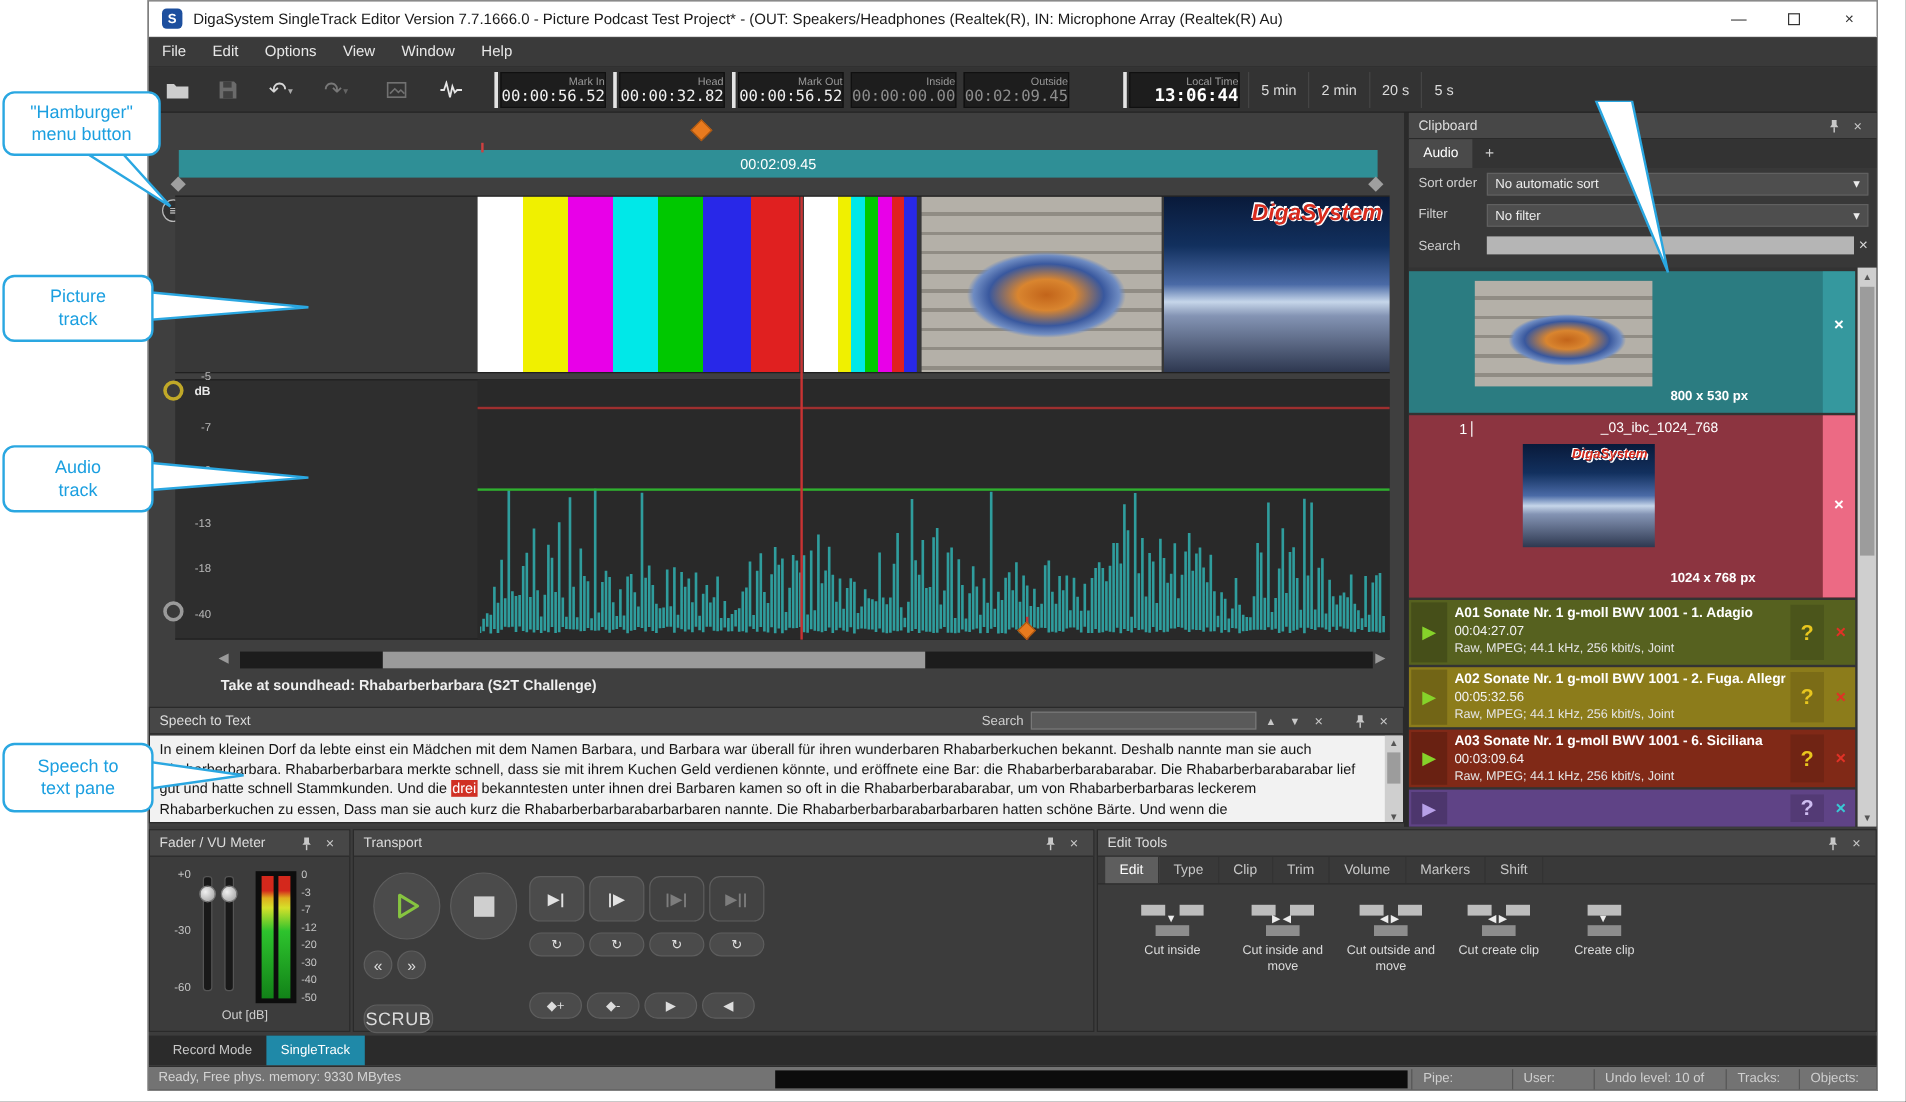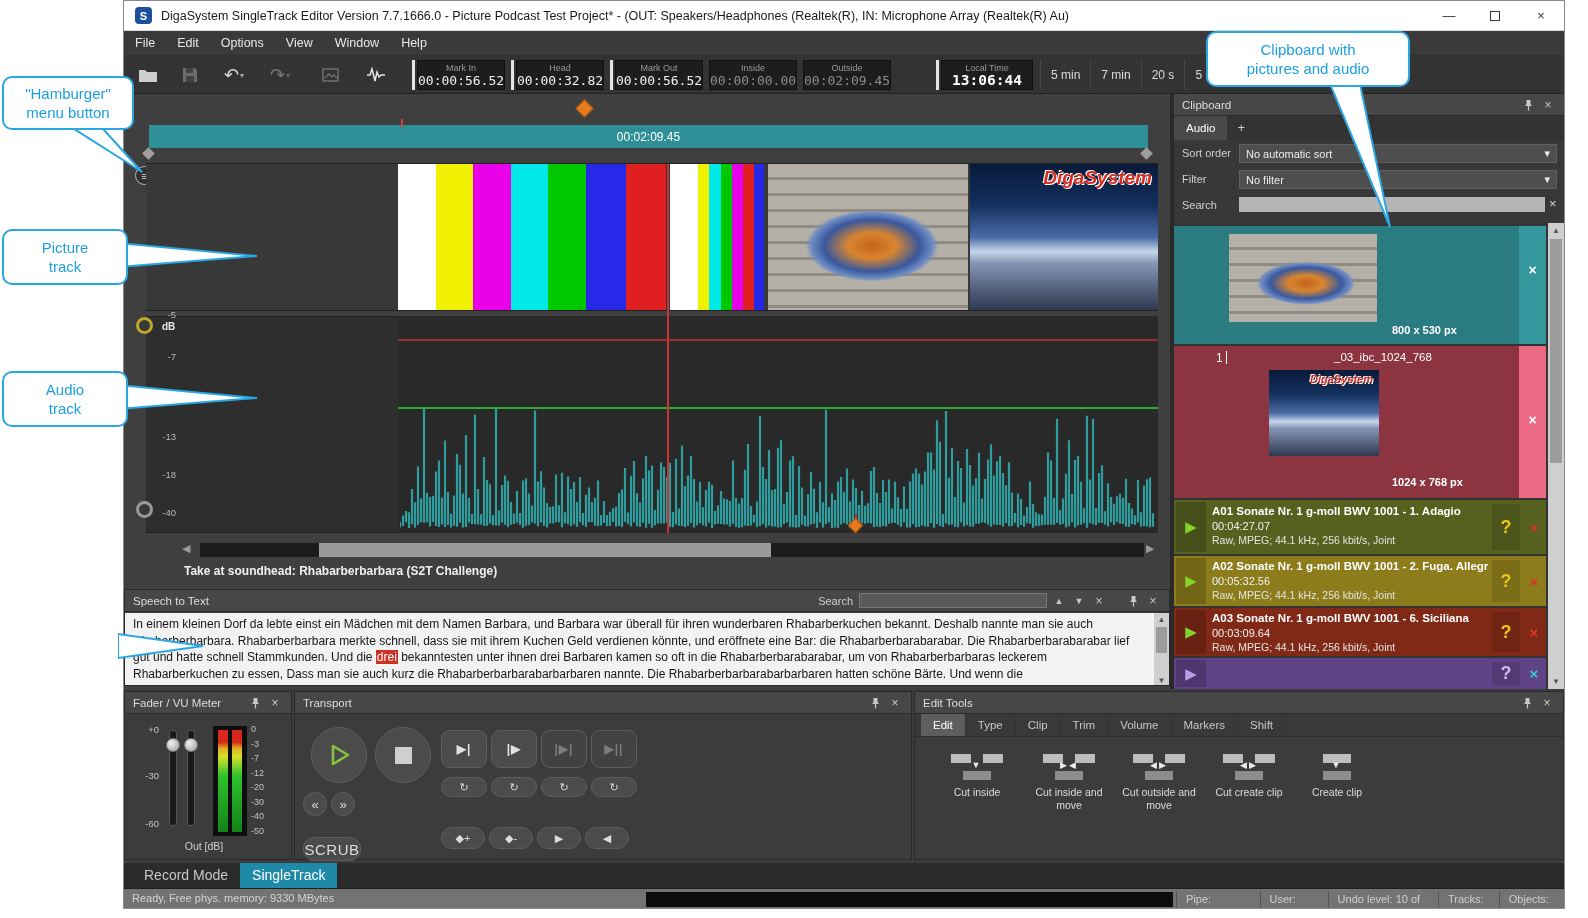--- a/index.html
+++ b/index.html
@@ -16,21 +16,21 @@
 .maxbox{width:10px;height:10px;border:1.2px solid #333;display:inline-block}
 
 .menubar{left:0;top:30px;width:1440px;height:25px;background:#3a3a3a;display:flex;align-items:center;border-bottom:1px solid #303030}
 .menu-item{padding:0 11px;color:#e8e8e8;font-size:12.5px;line-height:25px}
 .toolbar{left:0;top:55px;width:1440px;height:38px;background:#333;border-bottom:1px solid #222}
 .tbtn{position:absolute;top:7px;width:28px;height:24px;display:flex;align-items:center;justify-content:center;color:#d8d8d8}
 .dim{opacity:.42}
 .glyph-big{font-size:18px;line-height:1}
 .mini-caret{font-size:8px;color:#aaa;margin-left:1px}
 .wbar{position:absolute;top:4px;width:3px;height:30px;background:#e4e4e4}
-.timebox{position:absolute;top:4px;height:30px;background:#1d1d1d;border:1px solid #101010;text-align:center;padding-top:2px}
+.timebox{position:absolute;top:4px;height:30px;background:#1d1d1d;border:1px solid #101010;text-align:right;padding-top:2px}
 .timebox .tl{font-size:9px;color:#9a9a9a;line-height:10px}
 .timebox .tv{font-family:"DejaVu Sans Mono",monospace;font-size:13px;color:#f0f0f0;line-height:15px}
 .timebox.dimval .tv{color:#8d8d8d}
 .timebox.local .tv{font-size:14.5px;font-weight:bold;color:#fff}
 .zoomrow{position:absolute;left:916px;top:4px;height:30px;display:flex}
 .zoombtn{padding:0 10px;line-height:30px;color:#dcdcdc;font-size:12px;border-left:1px solid #454545}
 
 .tealbar{display:flex;align-items:center;justify-content:center;color:#fff;font-size:12px}
 .dia{transform:rotate(45deg)}
 
@@ -79,21 +79,21 @@
 .ca-fmt{font-size:10.5px;color:#e4e4e4;line-height:14px}
 .ca-q{position:absolute;left:318px;top:4px;bottom:4px;width:28px;background:rgba(0,0,0,.12);display:flex;align-items:center;justify-content:center;font-size:18px;font-weight:bold}
 .ca-x{position:absolute;left:350px;top:4px;bottom:4px;width:20px;display:flex;align-items:center;justify-content:center;font-size:15px;font-weight:bold}
 .strip-x{display:flex;justify-content:center;color:#fff;font-size:14px;font-weight:bold}
 .pxsize{position:absolute;font-size:11px;font-weight:bold;color:#fff}
 
 .sb-light{background:#cfcfcf}
 .sb-thumb{background:#9c9c9c}
 .sb-arrow{color:#555;font-size:8px;display:flex;align-items:center;justify-content:center}
 
-.ftab{height:25px;line-height:25px;padding:0 12px;font-size:14px;color:#c8c8c8}
+.ftab{height:25px;line-height:25px;padding:0 12px;font-size:11px;color:#c8c8c8}
 .ftab.on{background:#1f89a8;color:#fff}
 .statseg{padding:0 9px;border-left:1px solid #555;font-size:11px;color:#cfcfcf;line-height:16px}
 
 .callout{position:absolute;background:#fff;border:2px solid #2aa7e1;border-radius:10px;color:#1b9fe0;font-size:15px;display:flex;flex-direction:column;align-items:center;justify-content:center;line-height:19px;z-index:41;text-align:center}
 .tail{position:absolute;z-index:40}
 input.flat{border:none;outline:none}
 </style>
 </head>
 <body>
 
@@ -182,21 +182,21 @@
         <div class="tl">Outside</div>
         <div class="tv">00:02:09.45</div>
       </div>
       <div class="wbar" style="left:812px"></div>
       <div class="timebox local" style="left:817px;width:92px">
         <div class="tl">Local Time</div>
         <div class="tv">13:06:44</div>
       </div>
       <div class="zoomrow">
         <span class="zoombtn">5 min</span>
-        <span class="zoombtn">7 min</span>
+        <span class="zoombtn">2 min</span>
         <span class="zoombtn">20 s</span>
         <span class="zoombtn">5 s</span>
       </div>
     </div>
 
     <div class="abs" style="left:0;top:93px;width:1046px;height:595px;background:#3f3f3f"></div>
     <div class="abs" style="left:1046px;top:93px;width:4px;height:595px;background:#2a2a2a"></div>
 
     <div class="abs dia" style="left:454px;top:101px;width:13px;height:13px;background:#e87a1e;border:1px solid #a85510"></div>
     <div class="abs tealbar" style="left:25px;top:124px;width:999px;height:23px;background:#2f8f96">
@@ -601,22 +601,22 @@
       <polygon points="0,3 0,27 139,16" fill="#fff" stroke="#2aa7e1" stroke-width="2"></polygon>
     </svg>
   <div class="callout" style="left:2px;top:371px;width:126px;height:56px">
     <span>Audio</span>
     <span>track</span>
   </div>
 
   <svg class="tail" style="left:118px;top:632px" width="88" height="30">
       <polygon points="0,2 0,26 85,14" fill="#fff" stroke="#2aa7e1" stroke-width="2"></polygon>
     </svg>
+  <div class="callout" style="left:2px;top:619px;width:126px;height:58px">
+    <span>Speech to</span>
+    <span>text pane</span>
+  </div>
 
   <svg class="tail" style="left:1318px;top:84px" width="78" height="146">
       <polygon points="12,0 42,0 72,143" fill="#fff" stroke="#2aa7e1" stroke-width="2"></polygon>
     </svg>
-  <div class="callout" style="left:1206px;top:31px;width:204px;height:56px">
-    <span>Clipboard with</span>
-    <span>pictures and audio</span>
-  </div>
 
 </div>
 
 </body></html>

